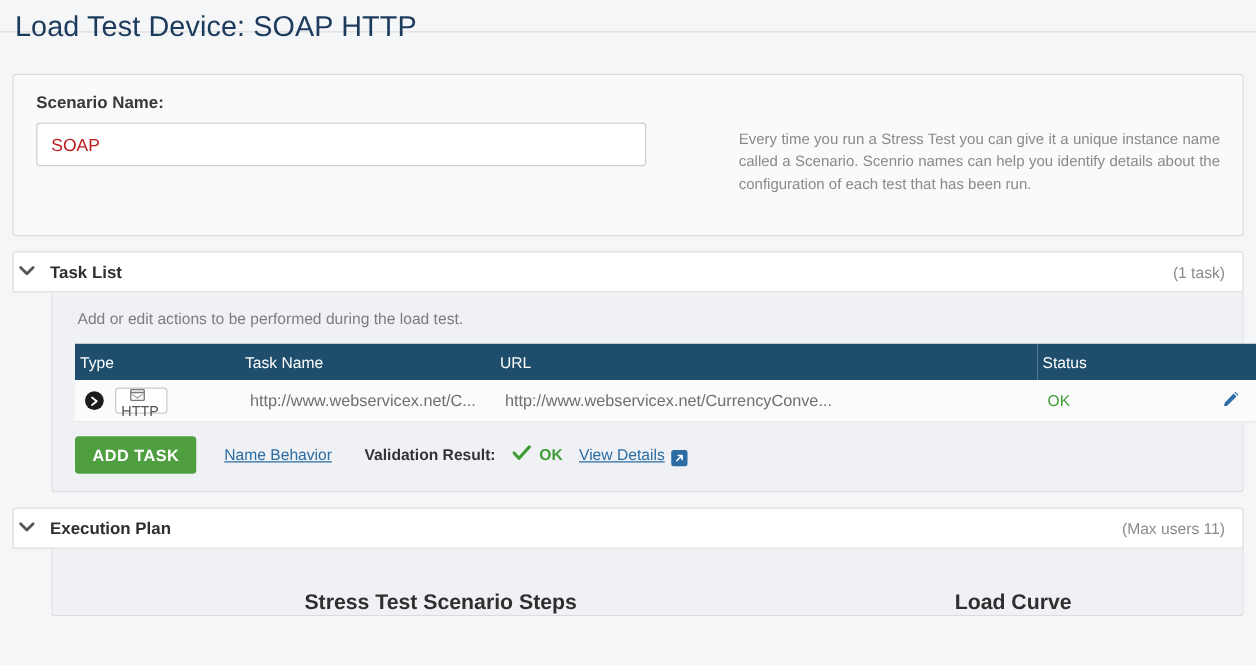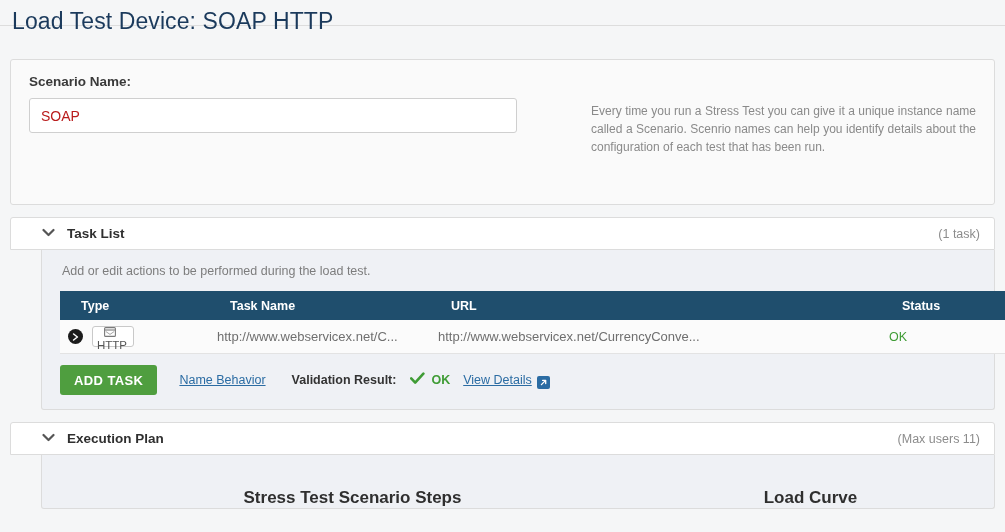--- a/index.html
+++ b/index.html
@@ -35,21 +35,21 @@
   
   .panel {
     margin: 0 10px;
     background: #ffffff;
     border: 1px solid #dcdcdc;
     border-radius: 3px;
     box-sizing: border-box;
   }
   .panel.scenario {
     margin-top: 33px;
-    padding: 14px 18px 36px 18px;
+    padding: 14px 18px 20px 18px;
     display: flex;
     background: #fafafa;
   }
   .scenario-left { width: 548px; }
   .scenario-right {
     flex: 1;
     padding-left: 14px;
     padding-top: 16px;
   }
   .field-label {
@@ -82,21 +82,21 @@
   
   .section { margin: 12px 10px 0 10px; }
   .section-head {
     background: #ffffff;
     border: 1px solid #dcdcdc;
     border-radius: 3px 3px 0 0;
     height: 33px;
     box-sizing: border-box;
     display: flex;
     align-items: center;
-    padding: 0 14px 0 31px;
+    padding: 0 14px 0 4px;
   }
   .chevron {
     width: 13px;
     height: 13px;
     margin-right: 12px;
     display: inline-block;
     position: relative;
     top: -1px;
   }
   .chevron svg { display: block; }
@@ -129,24 +129,24 @@
   table.task-table {
     width: 100%;
     border-collapse: collapse;
     background: #ffffff;
     table-layout: fixed;
   }
   table.task-table thead th {
     background: #1f4e6d;
     color: #ffffff;
     font-size: 12.5px;
-    font-weight: bold;
+    font-weight: normal;
     text-align: left;
     height: 29px;
-    padding: 0 0 0 21px;
+    padding: 0 0 0 4px;
     vertical-align: middle;
   }
   table.task-table tbody td {
     height: 33px;
     font-size: 13px;
     color: #6f6f6f;
     padding: 0 0 0 8px;
     vertical-align: middle;
     border-bottom: 1px solid #e3e3e3;
     background: #fbfbfb;

